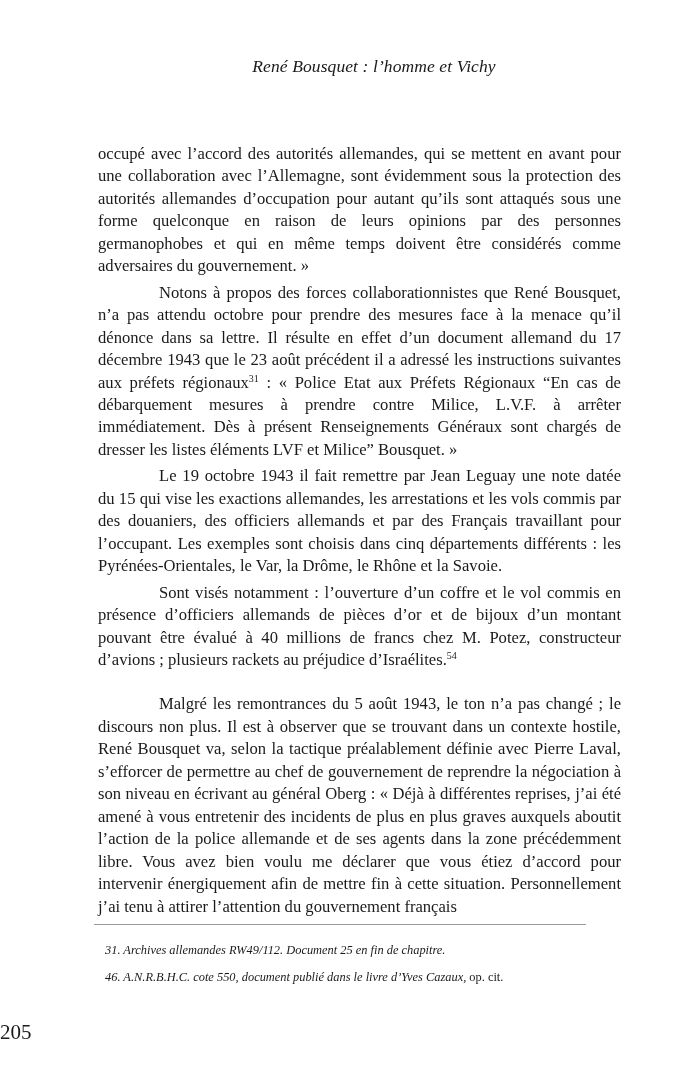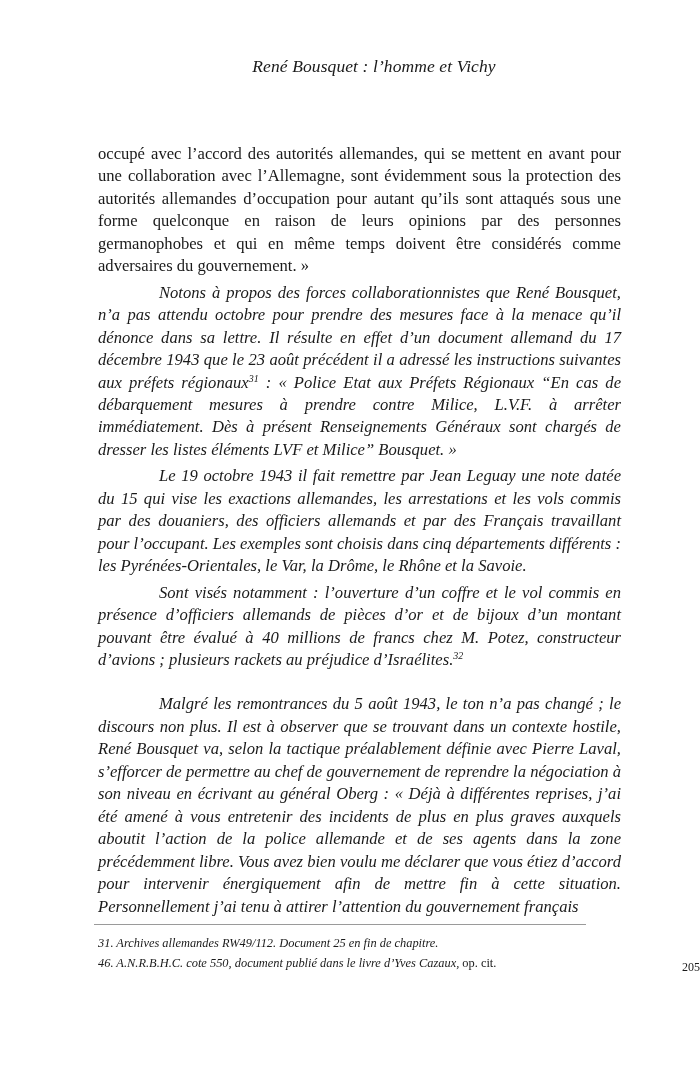--- a/index.html
+++ b/index.html
@@ -3,42 +3,42 @@
 <meta charset="utf-8">
 <style>
   html, body { margin: 0; padding: 0; background: #ffffff; }
   body { width: 700px; height: 1089px; position: relative; overflow: hidden;
          font-family: "Liberation Serif", "DejaVu Serif", serif; color: #1a1a1a; }
   .running-head { position: absolute; top: 56px; left: 0; width: 692px; text-align: center;
                   font-style: italic; font-size: 17.5px; letter-spacing: 0.1px; padding-left: 28px; }
   .body-text { position: absolute; top: 139px; left: 94px; width: 531px;
                font-size: 16.6px; line-height: 22.45px; text-align: justify; }
   .body-text p { margin: 4px; }
-  .body-text p.indent { text-indent: 61px; font-style: italic; }
+  .body-text p.indent { text-indent: 61px; }
   .body-text p.gap { margin-top: 22px; }
   sup { font-size: 10px; line-height: 0; vertical-align: 6px; }
   .fn-rule { position: absolute; top: 924px; left: 94px; width: 492px; height: 0;
              border-top: 1.5px solid #9a9a9a; }
   .footnotes { position: absolute; top: 931px; left: 94px; width: 531px;
                font-size: 12.4px; line-height: 16px; }
-  .footnotes .fn { margin: 4px; }
+  .footnotes .fn { margin: 11px; }
   .footnotes .it { font-style: italic; }
-  .folio { position: absolute; top: 960px; left: 0; width: 700px; text-align: right;
-           font-size: 12px; }
+  .folio { position: absolute; top: 1020px; left: 0; width: 700px; text-align: left;
+           font-size: 21px; }
 </style>
 </head>
 <body>
 
 <div class="running-head">René Bousquet : l’homme et Vichy</div>
 
 <div class="body-text">
   <p>occupé avec l’accord des autorités allemandes, qui se mettent en avant pour une collaboration avec l’Allemagne, sont évidemment sous la protection des autorités allemandes d’occupation pour autant qu’ils sont attaqués sous une forme quelconque en raison de leurs opinions par des personnes germanophobes et qui en même temps doivent être considérés comme adversaires du gouvernement. »</p>
   <p class="indent"><span>Notons à propos des forces collaborationnistes que René Bousquet, n’a pas attendu octobre pour prendre des mesures face à la menace qu’il dénonce dans sa lettre. Il résulte en effet d’un document allemand du 17 décembre 1943 que le 23 août précédent il a adressé les instructions suivantes aux préfets régionaux</span><sup>31</sup><span> : « Police Etat aux Préfets Régionaux “En cas de débarquement mesures à prendre contre Milice, L.V.F. à arrêter immédiatement. Dès à présent Renseignements Généraux sont chargés de dresser les listes éléments LVF et Milice” Bousquet. »</span></p>
   <p class="indent">Le 19 octobre 1943 il fait remettre par Jean Leguay une note datée du 15 qui vise les exactions allemandes, les arrestations et les vols commis par des douaniers, des officiers allemands et par des Français travaillant pour l’occupant. Les exemples sont choisis dans cinq départements différents : les Pyrénées-Orientales, le Var, la Drôme, le Rhône et la Savoie.</p>
-  <p class="indent"><span>Sont visés notamment : l’ouverture d’un coffre et le vol commis en présence d’officiers allemands de pièces d’or et de bijoux d’un montant pouvant être évalué à 40 millions de francs chez M. Potez, constructeur d’avions ; plusieurs rackets au préjudice d’Israélites.</span><sup>32</sup></p>
+  <p class="indent"><span>Sont visés notamment : l’ouverture d’un coffre et le vol commis en présence d’officiers allemands de pièces d’or et de bijoux d’un montant pouvant être évalué à 40 millions de francs chez M. Potez, constructeur d’avions ; plusieurs rackets au préjudice d’Israélites.</span><sup>54</sup></p>
   <p class="indent gap">Malgré les remontrances du 5 août 1943, le ton n’a pas changé ; le discours non plus. Il est à observer que se trouvant dans un contexte hostile, René Bousquet va, selon la tactique préalablement définie avec Pierre Laval, s’efforcer de permettre au chef de gouvernement de reprendre la négociation à son niveau en écrivant au général Oberg : « Déjà à différentes reprises, j’ai été amené à vous entretenir des incidents de plus en plus graves auxquels aboutit l’action de la police allemande et de ses agents dans la zone précédemment libre. Vous avez bien voulu me déclarer que vous étiez d’accord pour intervenir énergiquement afin de mettre fin à cette situation. Personnellement j’ai tenu à attirer l’attention du gouvernement français</p>
 </div>
 
 <div class="fn-rule"></div>
 
 <div class="footnotes">
   <p class="fn"><span class="it">31. Archives allemandes RW49/112. Document 25 en fin de chapitre.</span><span></span></p>
   <p class="fn"><span class="it">46. A.N.R.B.H.C. cote 550, document publié dans le livre d’Yves Cazaux,</span><span> op. cit.</span></p>
 </div>
 

